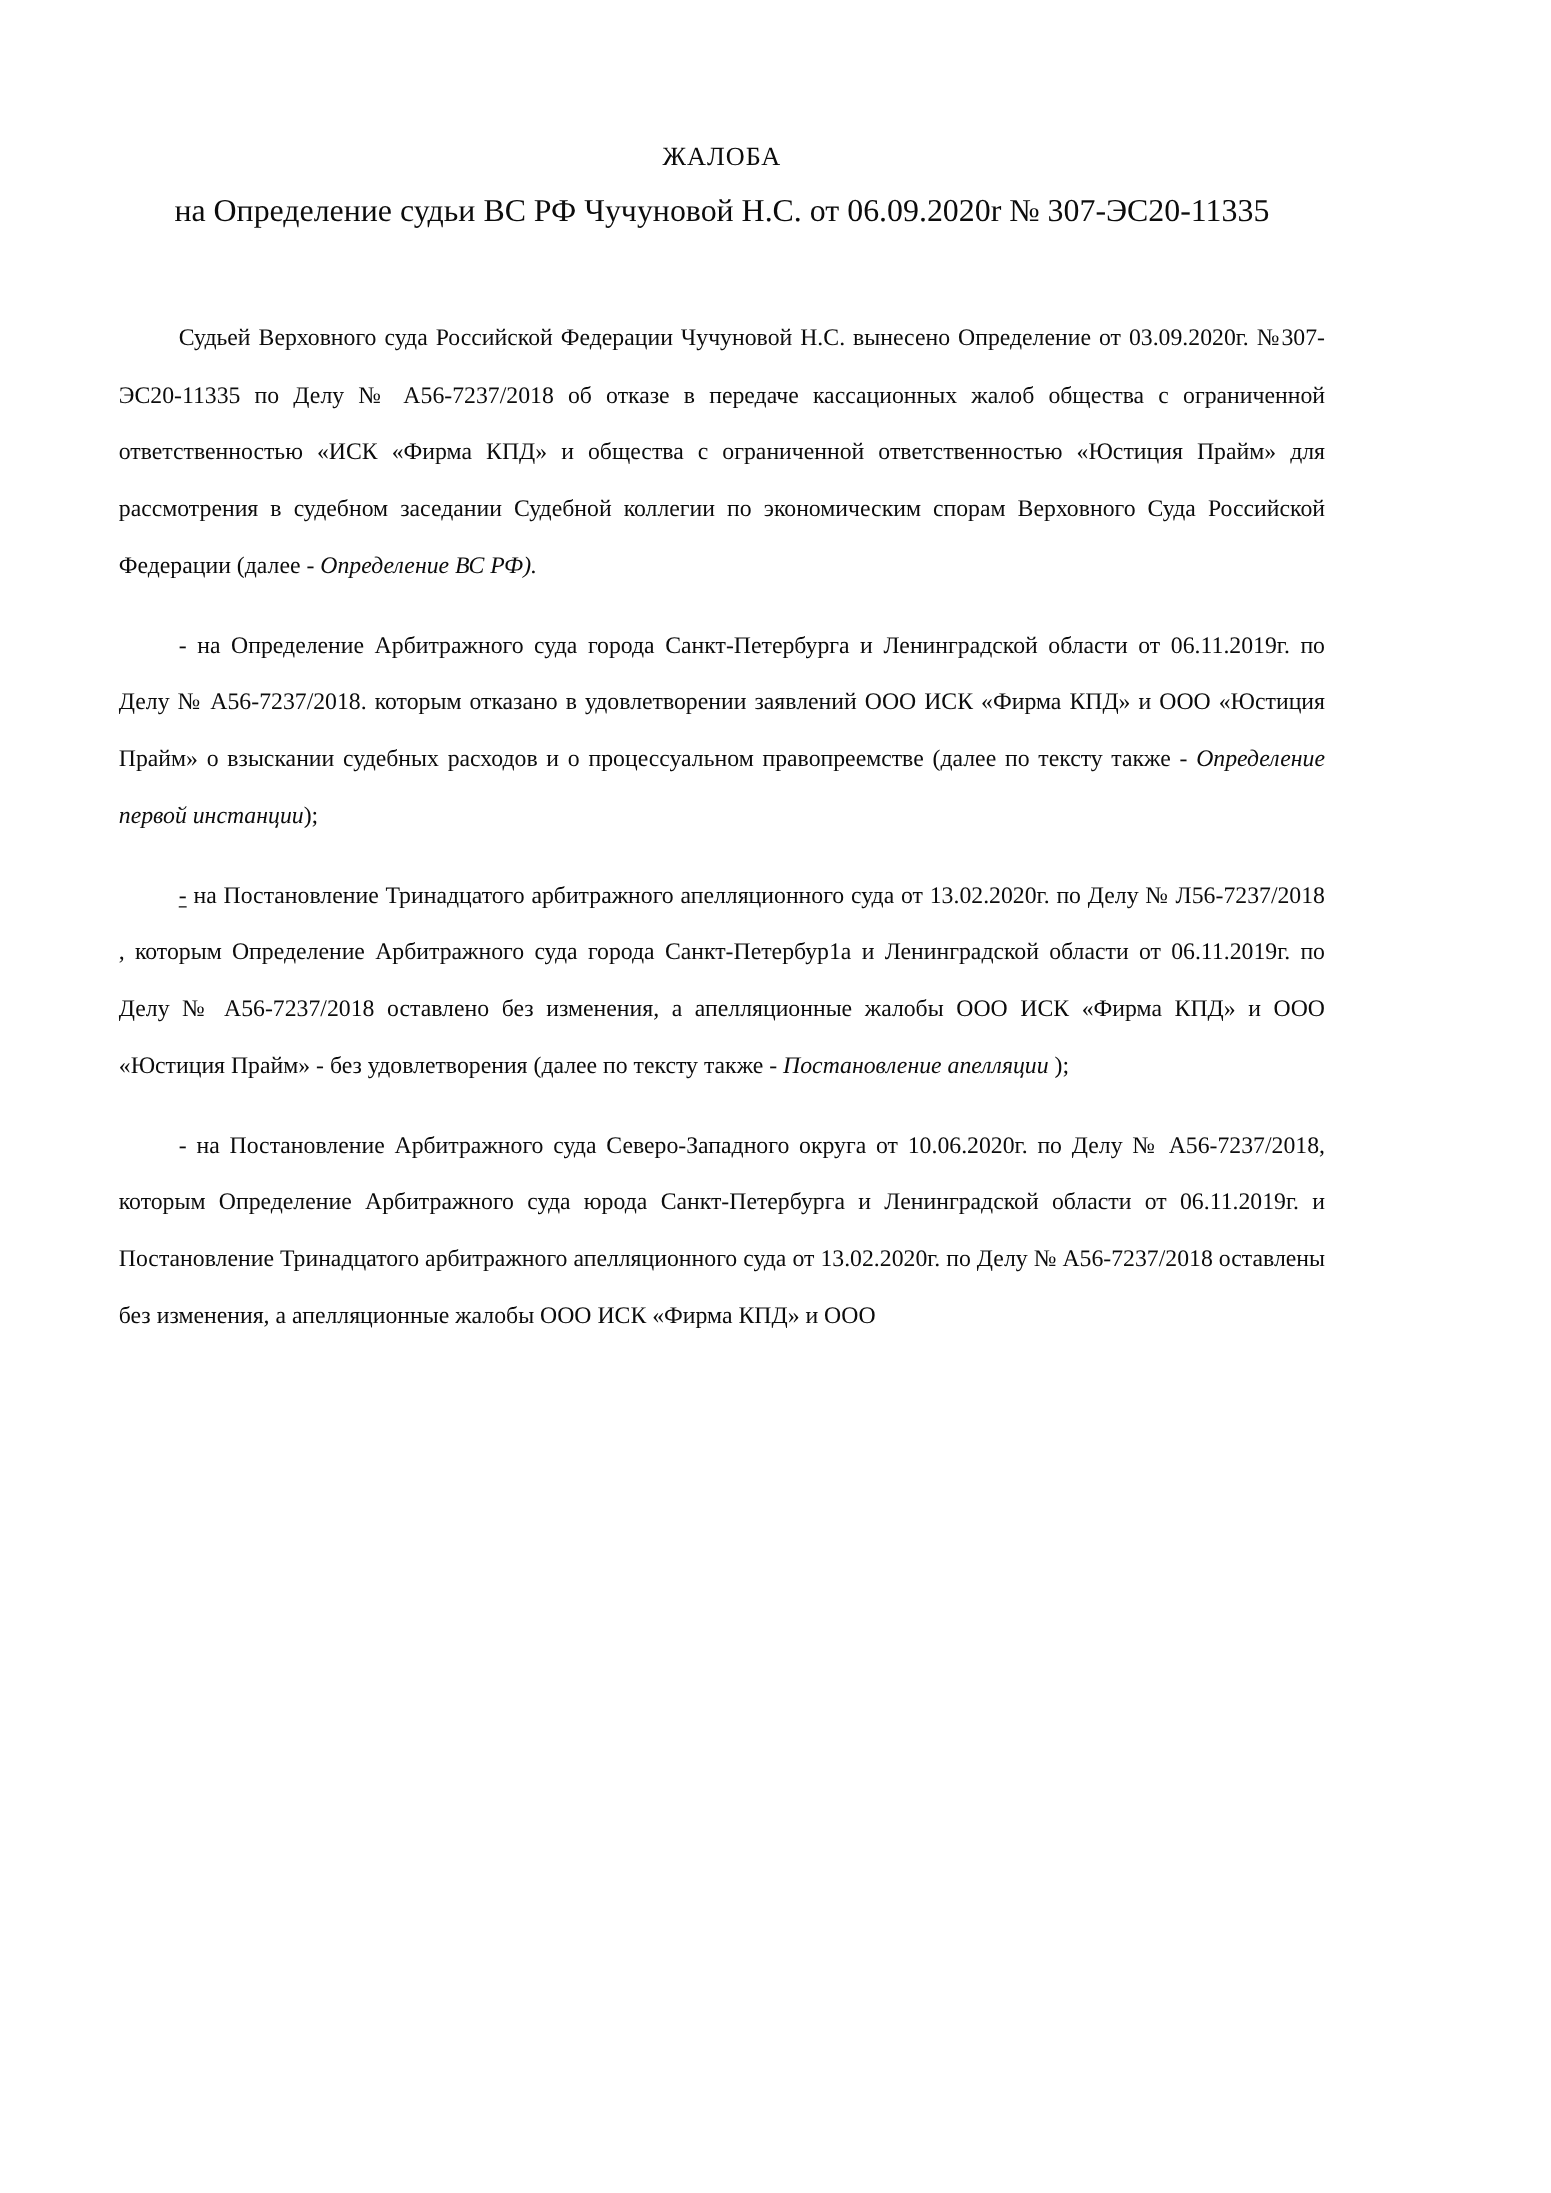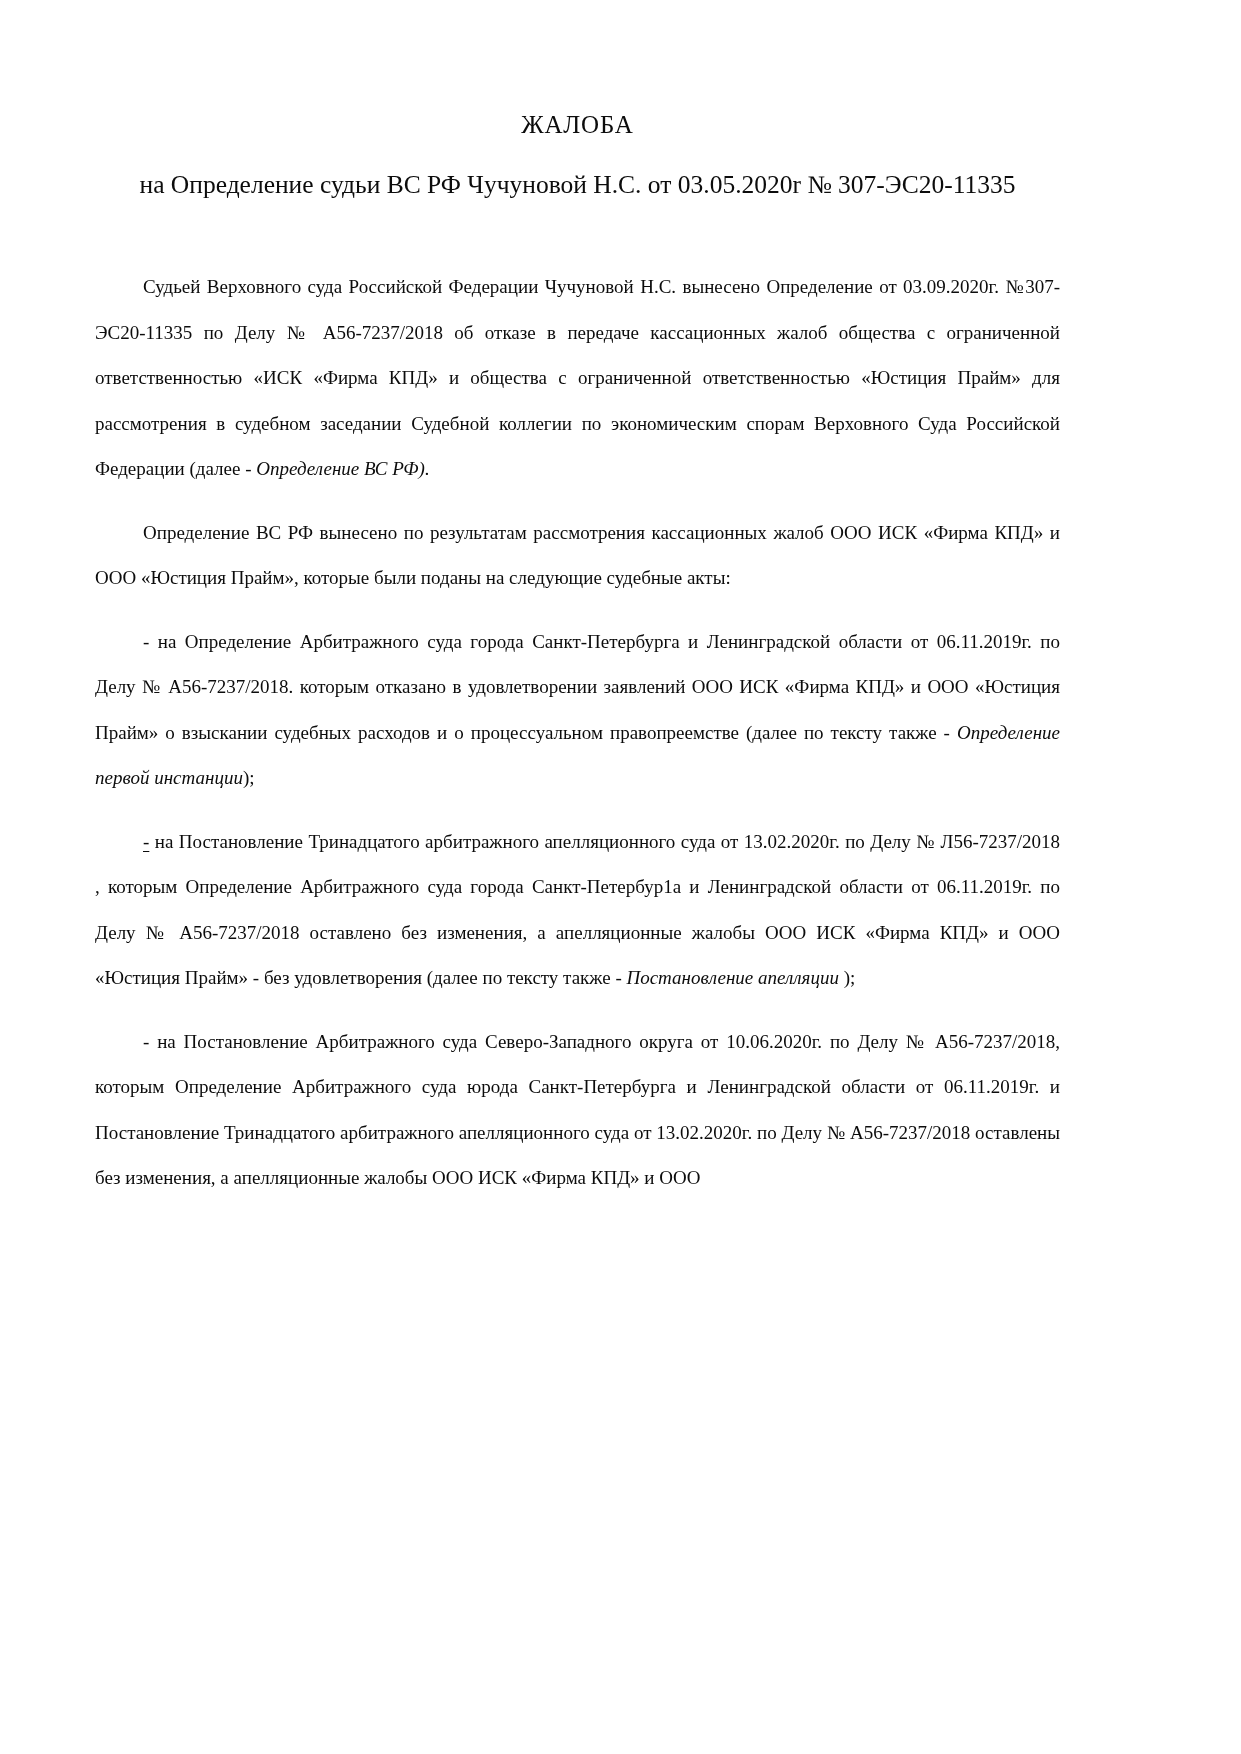--- a/index.html
+++ b/index.html
@@ -22,24 +22,24 @@
     box-sizing: border-box;
   }
   .content {
     position: absolute;
     left: 95px;
     top: 108px;
     width: 965px;
   }
   .doc-title {
     text-align: center;
-    font-size: 25px;
+    font-size: 21px;
     line-height: 34px;
     letter-spacing: 0.8px;
-    margin: 0 0 26px 0;
+    margin: 0 0 10px 0;
     font-weight: 400;
   }
   .doc-subtitle {
     text-align: center;
     font-size: 25.5px;
     line-height: 34px;
     margin: 0 0 62px 0;
     font-weight: 400;
     white-space: nowrap;
   }
@@ -65,24 +65,23 @@
   }
 </style>
 </head>
 <body>
 
 <div class="page">
   <div class="content">
 
     <h1 class="doc-title">ЖАЛОБА</h1>
 
-    <div class="doc-subtitle">на Определение судьи ВС РФ Чучуновой Н.С. от 03.05.2020r № 307-ЭС20-11335</div>
+    <div class="doc-subtitle">на Определение судьи ВС РФ Чучуновой Н.С. от 06.09.2020r № 307-ЭС20-11335</div>
 
     <div id="paragraphs">
         <p class="para"><span>Судьей Верховного суда Российской Федерации Чучуновой Н.С. вынесено Определение от 03.09.2020г. №307-ЭС20-11335 по Делу № А56-7237/2018 об отказе в передаче кассационных жалоб общества с ограниченной ответственностью «ИСК «Фирма КПД» и общества с ограниченной ответственностью «Юстиция Прайм» для рассмотрения в судебном заседании Судебной коллегии по экономическим спорам Верховного Суда Российской Федерации (далее - </span><em class="it">Определение ВС РФ).</em></p>
-        <p class="para"><span>Определение ВС РФ вынесено по результатам рассмотрения кассационных жалоб ООО ИСК «Фирма КПД» и ООО «Юстиция Прайм», которые были поданы на следующие судебные акты:</span></p>
         <p class="para"><span>- на Определение Арбитражного суда города Санкт-Петербурга и Ленинградской области от 06.11.2019г. по Делу № А56-7237/2018. которым отказано в удовлетворении заявлений ООО ИСК «Фирма КПД» и ООО «Юстиция Прайм» о взыскании судебных расходов и о процессуальном правопреемстве (далее по тексту также - </span><em class="it">Определение первой инстанции</em><span>);</span></p>
         <p class="para"><span class="und">-</span><span>   на Постановление Тринадцатого арбитражного апелляционного суда от 13.02.2020г. по Делу № Л56-7237/2018 , которым Определение Арбитражного суда города Санкт-Петербур1а и Ленинградской области от 06.11.2019г. по Делу № А56-7237/2018 оставлено без изменения, а апелляционные жалобы ООО ИСК «Фирма КПД» и ООО «Юстиция Прайм» - без удовлетворения (далее по тексту также - </span><em class="it">Постановление апелляции</em><span> );</span></p>
         <p class="para"><span>- на Постановление Арбитражного суда Северо-Западного округа от 10.06.2020г. по Делу № А56-7237/2018, которым Определение Арбитражного суда юрода Санкт-Петербурга и Ленинградской области от 06.11.2019г. и Постановление Тринадцатого арбитражного апелляционного суда от 13.02.2020г. по Делу № А56-7237/2018 оставлены без изменения, а апелляционные жалобы ООО ИСК «Фирма КПД» и ООО</span></p>
       </div>
 
   </div>
 </div>
 
 </body></html>

